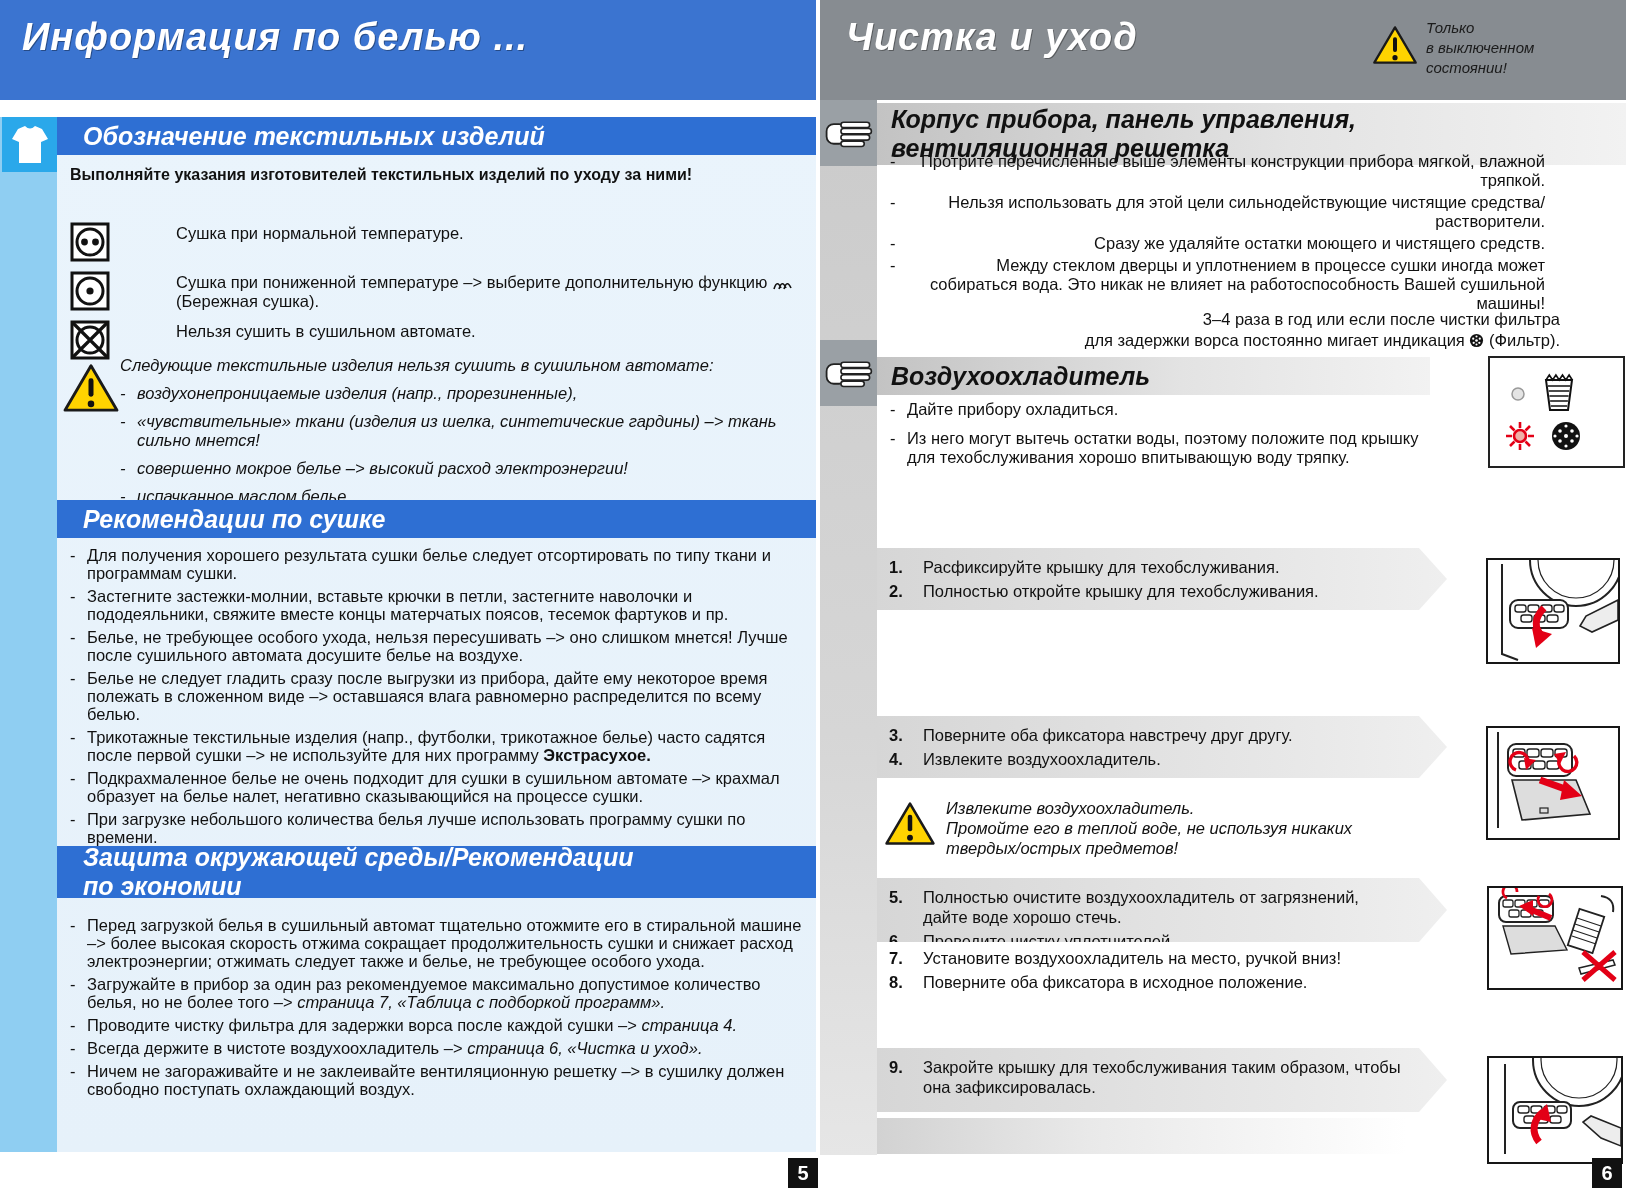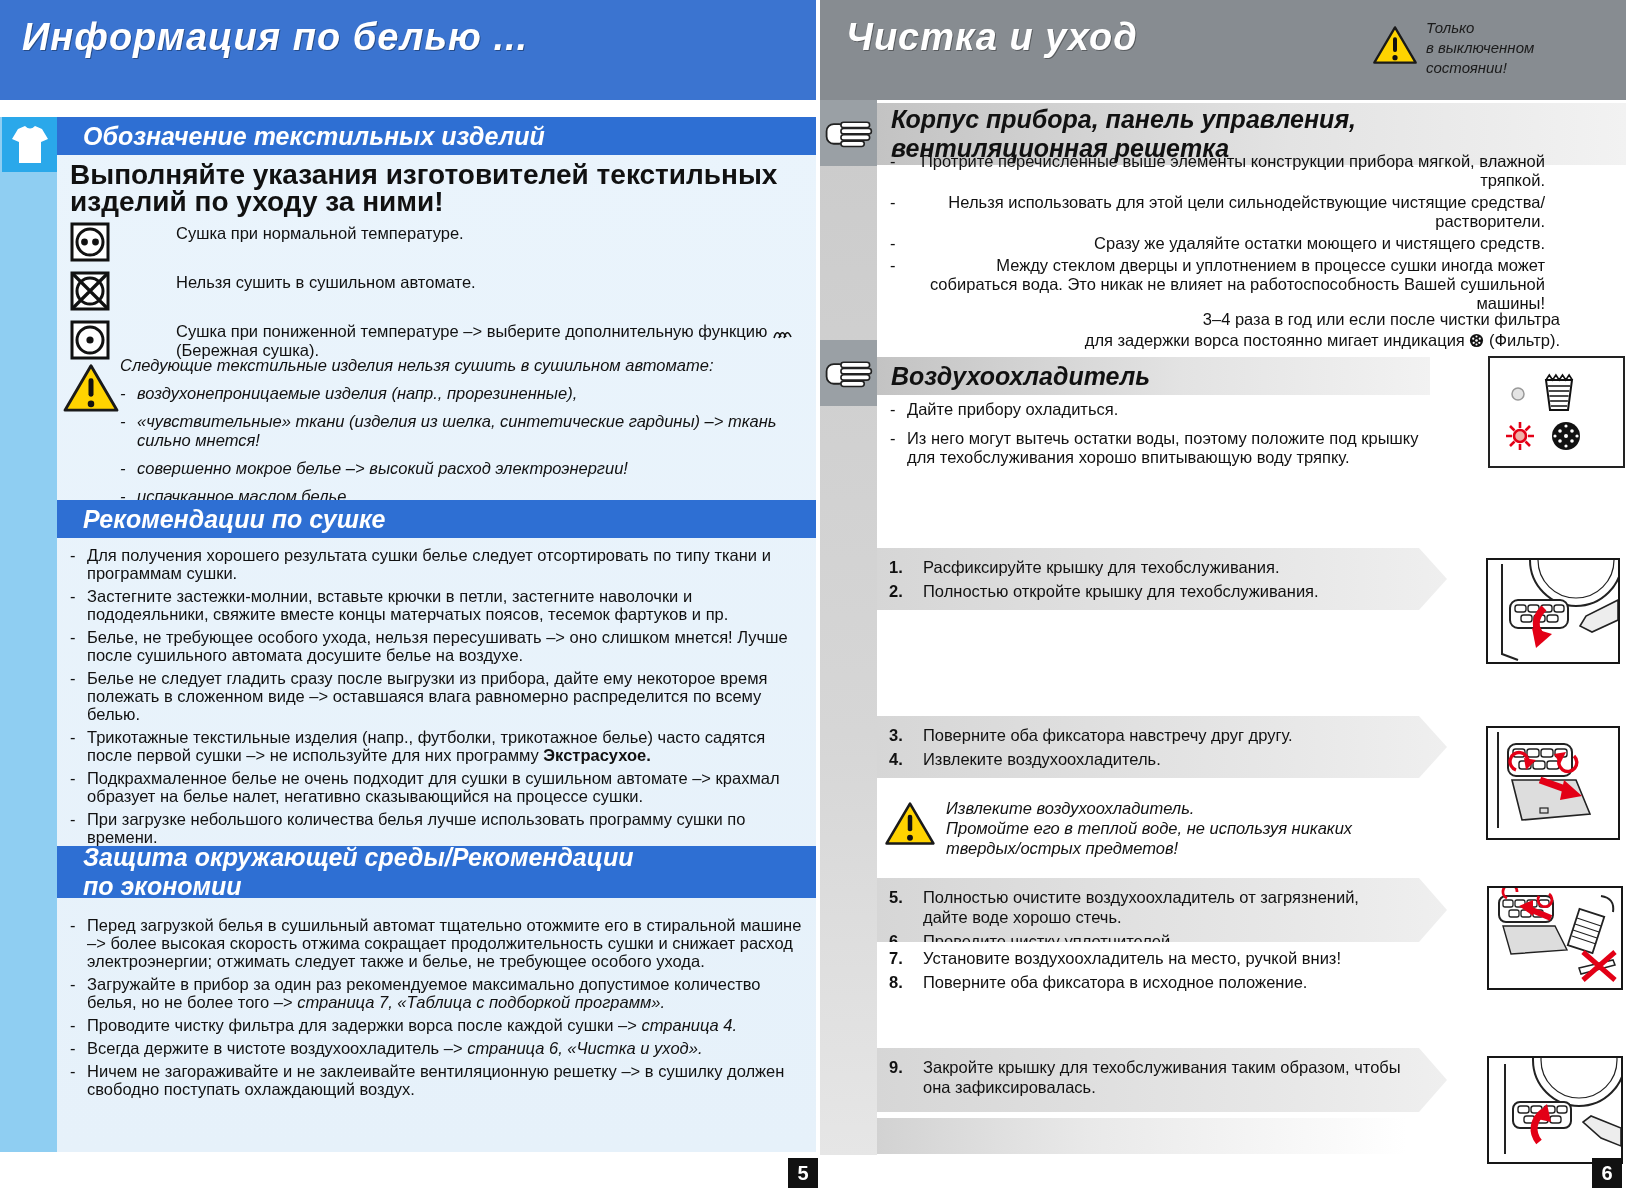--- a/index.html
+++ b/index.html
@@ -10,21 +10,21 @@
   
   .lp-header{left:0;top:0;width:816px;height:100px;background:#3b74d0;text-align:center;}
   .page-title{font-size:38px;font-weight:700;font-style:italic;color:#fff;letter-spacing:1px;
               text-shadow:1px 1px 0 rgba(0,0,0,.35);}
   .lp-sidebar{left:0;top:117px;width:57px;height:1035px;background:#8fcef2;}
   .lp-shirt{left:2px;top:117px;width:55px;height:55px;background:#2aa8ea;display:flex;align-items:center;justify-content:center;}
   .lp-content-bg{left:57px;top:117px;width:759px;height:1035px;
                  background:linear-gradient(180deg,#eaf4fc 0%,#e6f1fa 100%);}
   .lbar{background:#2e6fd3;color:#fff;font-style:italic;font-weight:700;font-size:25px;
         display:flex;flex-direction:column;justify-content:center;padding-left:26px;box-sizing:border-box;}
-  .lead{font-size:28px;font-weight:700;line-height:27px;}
+  .lead{font-size:16px;font-weight:700;line-height:27px;}
   .sym-row{display:flex;align-items:flex-start;margin-bottom:9px;}
   .sym-row .sicon{flex:none;margin-right:24px;}
   .sym-text{font-size:16.5px;line-height:19px;padding-top:2px;margin-left:42px;}
   .warn-text{font-style:italic;font-size:16.5px;line-height:19px;}
   .item{position:relative;padding-left:17px;margin-bottom:5px;}
   .item::before{content:"-";position:absolute;left:0;top:0;}
   .witem{margin-bottom:9px;}
   .list{font-size:16.5px;line-height:18px;}
   .pagenum{width:30px;height:30px;background:#111;color:#fff;font-size:20px;font-weight:700;
            display:flex;align-items:center;justify-content:center;}
@@ -85,42 +85,42 @@
             <circle cx="25.5" cy="20" r="3.4" fill="#111"></circle>
         </svg>
       </span>
       <span class="sym-text">Сушка при нормальной температуре.</span>
     </div>
     <div class="sym-row">
       <span class="sicon">
         <svg width="40" height="40" viewBox="0 0 40 40">
           <rect x="2" y="2" width="36" height="36" fill="#fff" stroke="#111" stroke-width="3"></rect>
           <circle cx="20" cy="20" r="13" fill="none" stroke="#111" stroke-width="3"></circle>
-          <path d="M3 3 L37 37 M37 3 L3 37" stroke="#111" stroke-width="3.2"></path>
-        </svg>
-      </span>
-      <span class="sym-text">Нельзя сушить в сушильном автомате.</span>
-    </div>
-    <div class="sym-row">
-      <span class="sicon">
-        <svg width="40" height="40" viewBox="0 0 40 40">
-          <rect x="2" y="2" width="36" height="36" fill="#fff" stroke="#111" stroke-width="3"></rect>
-          <circle cx="20" cy="20" r="13" fill="none" stroke="#111" stroke-width="3"></circle>
           <circle cx="20" cy="20" r="3.6" fill="#111"></circle>
         </svg>
       </span>
       <span class="sym-text" style="width:620px;">
         <span>Сушка при пониженной температуре –&gt; выберите дополнительную функцию</span>
         <span class="inline-ic">
           <svg width="20" height="13" viewBox="0 0 20 13">
             <path d="M2 12 Q5 2 9 11 M7 12 Q10 2 14 11 M12 12 Q15 2 19 11" fill="none" stroke="#111" stroke-width="1.6"></path>
           </svg>
         </span>
         <span>(Бережная сушка).</span>
       </span>
+    </div>
+    <div class="sym-row">
+      <span class="sicon">
+        <svg width="40" height="40" viewBox="0 0 40 40">
+          <rect x="2" y="2" width="36" height="36" fill="#fff" stroke="#111" stroke-width="3"></rect>
+          <circle cx="20" cy="20" r="13" fill="none" stroke="#111" stroke-width="3"></circle>
+          <path d="M3 3 L37 37 M37 3 L3 37" stroke="#111" stroke-width="3.2"></path>
+        </svg>
+      </span>
+      <span class="sym-text">Нельзя сушить в сушильном автомате.</span>
     </div>
   </div>
 
   <div class="abs" style="left:62px;top:362px;">
     <svg width="58" height="52" viewBox="0 0 60 54">
       <path d="M30 4 L57 50 L3 50 Z" fill="#ffd300" stroke="#1a1a1a" stroke-width="3" stroke-linejoin="round"></path>
       <rect x="27.4" y="17" width="5.2" height="19" rx="2.4" fill="#111"></rect>
       <circle cx="30" cy="43.5" r="3.4" fill="#111"></circle>
     </svg>
   </div>

